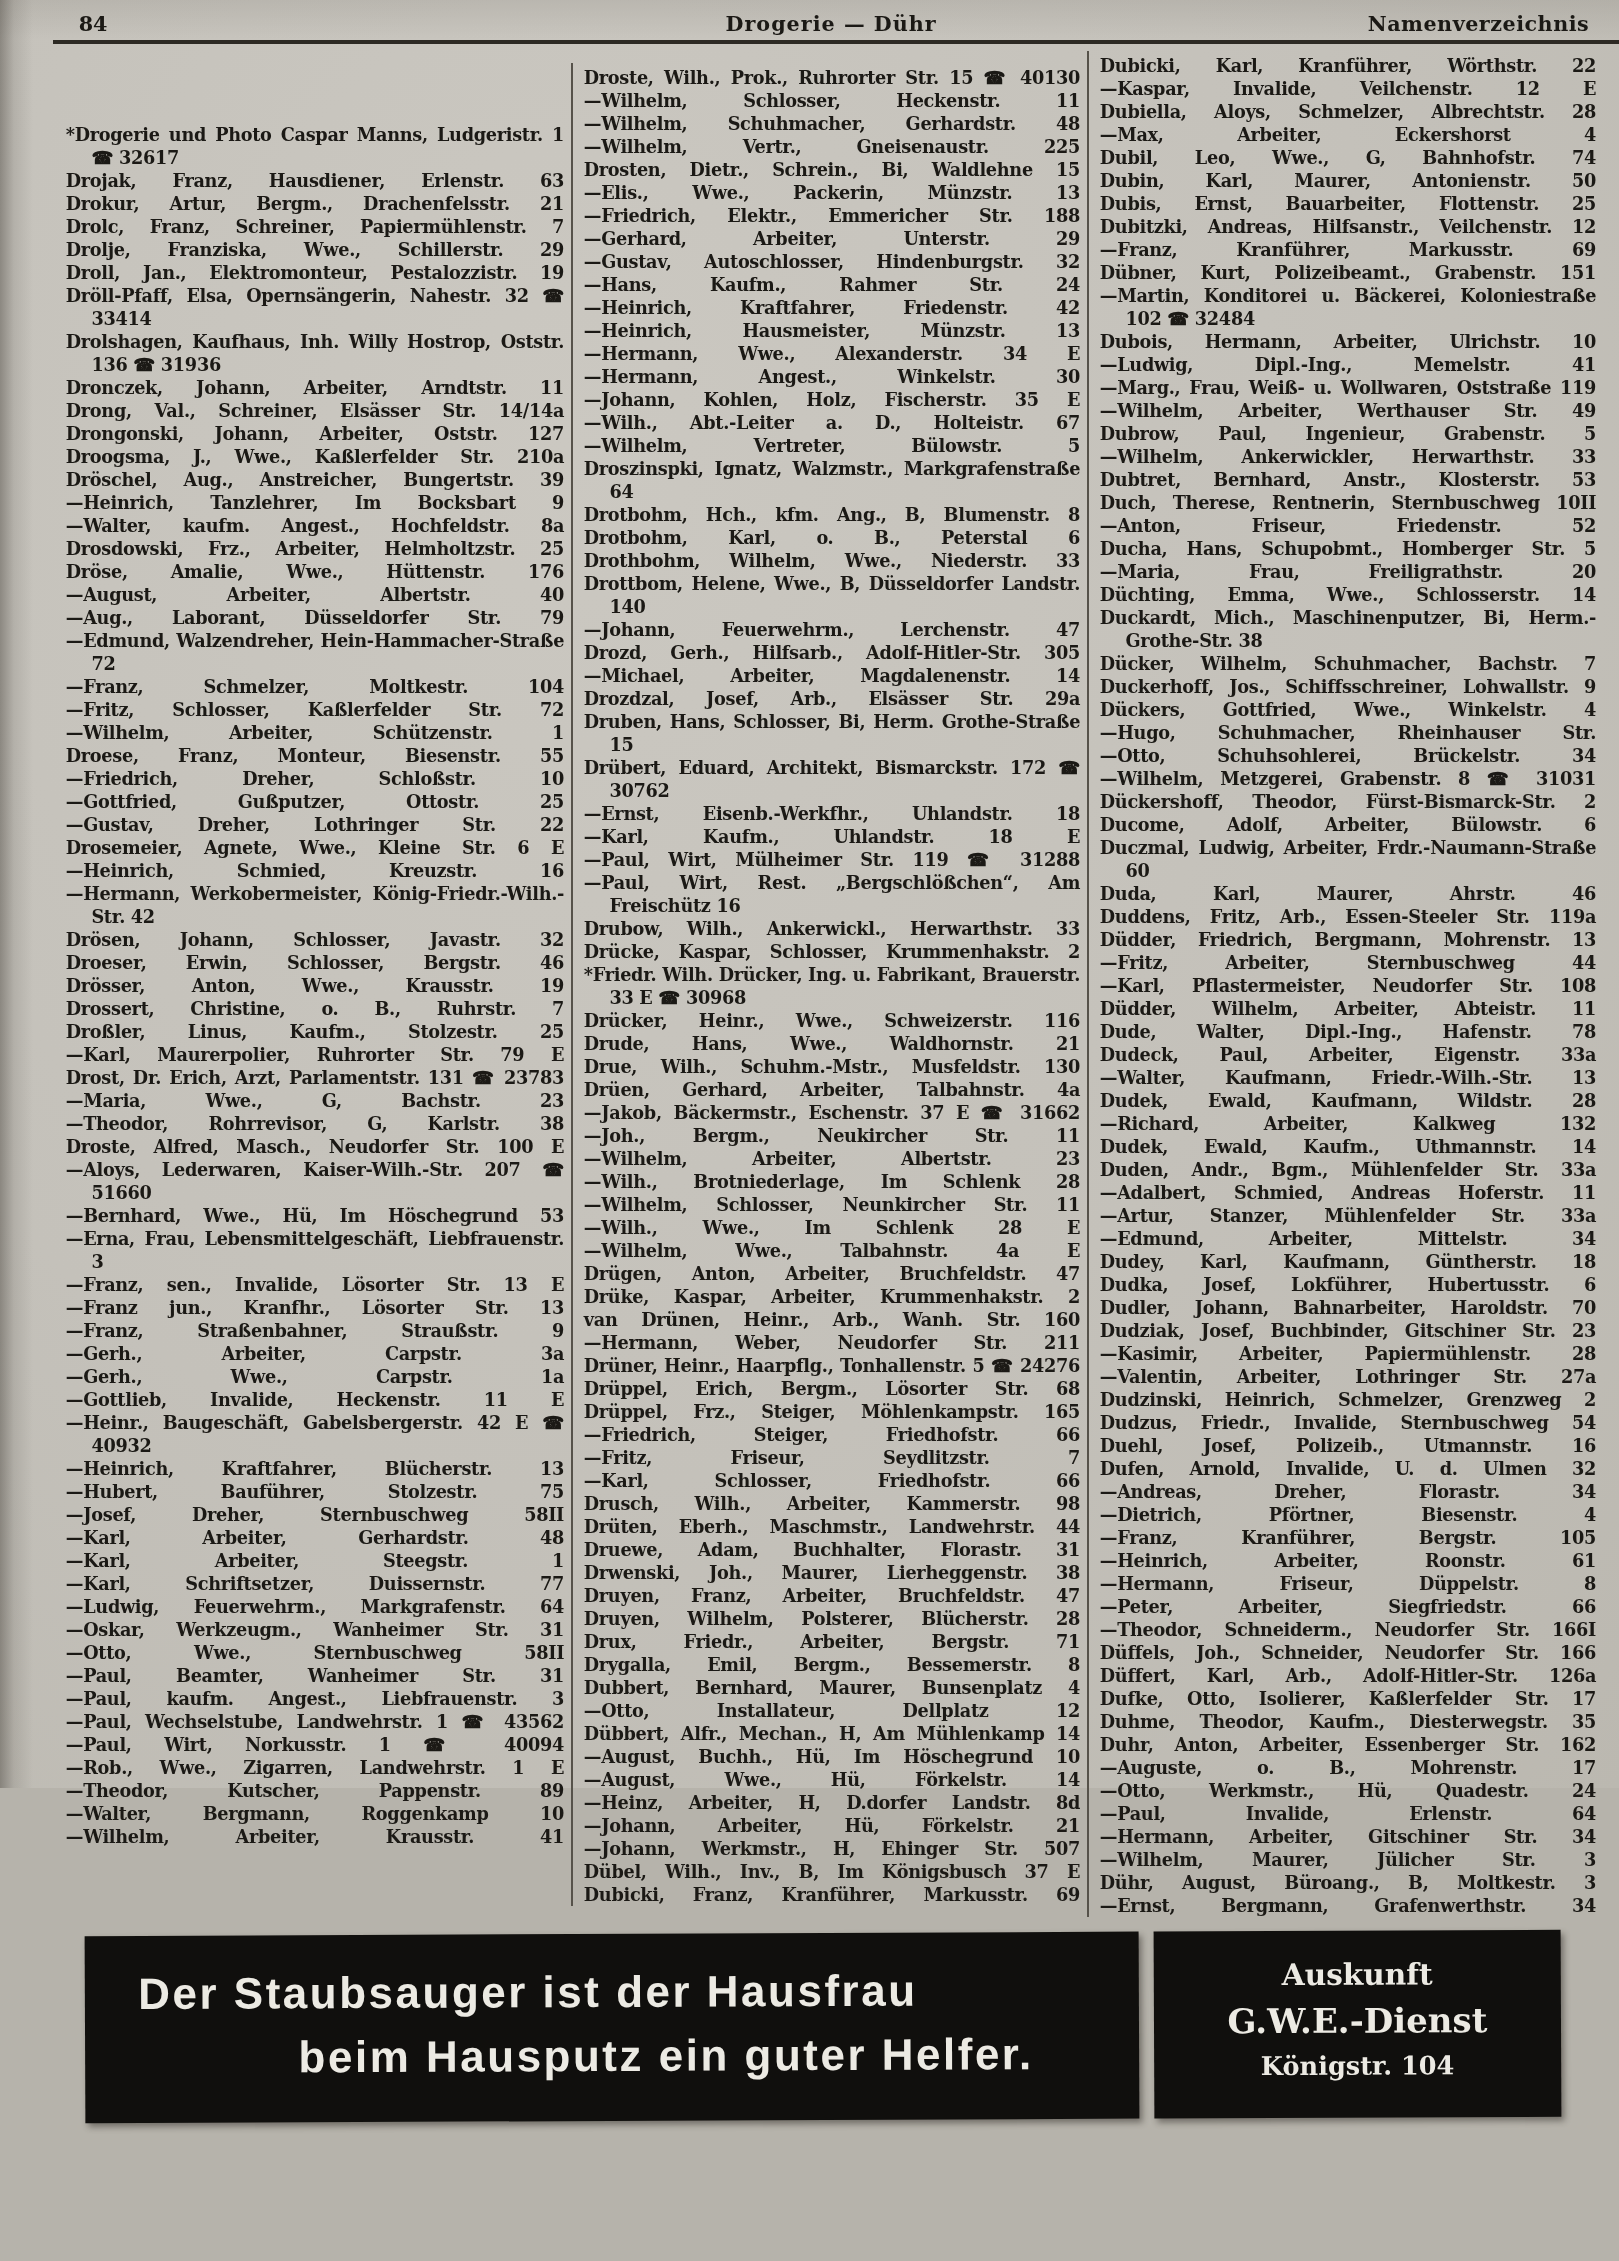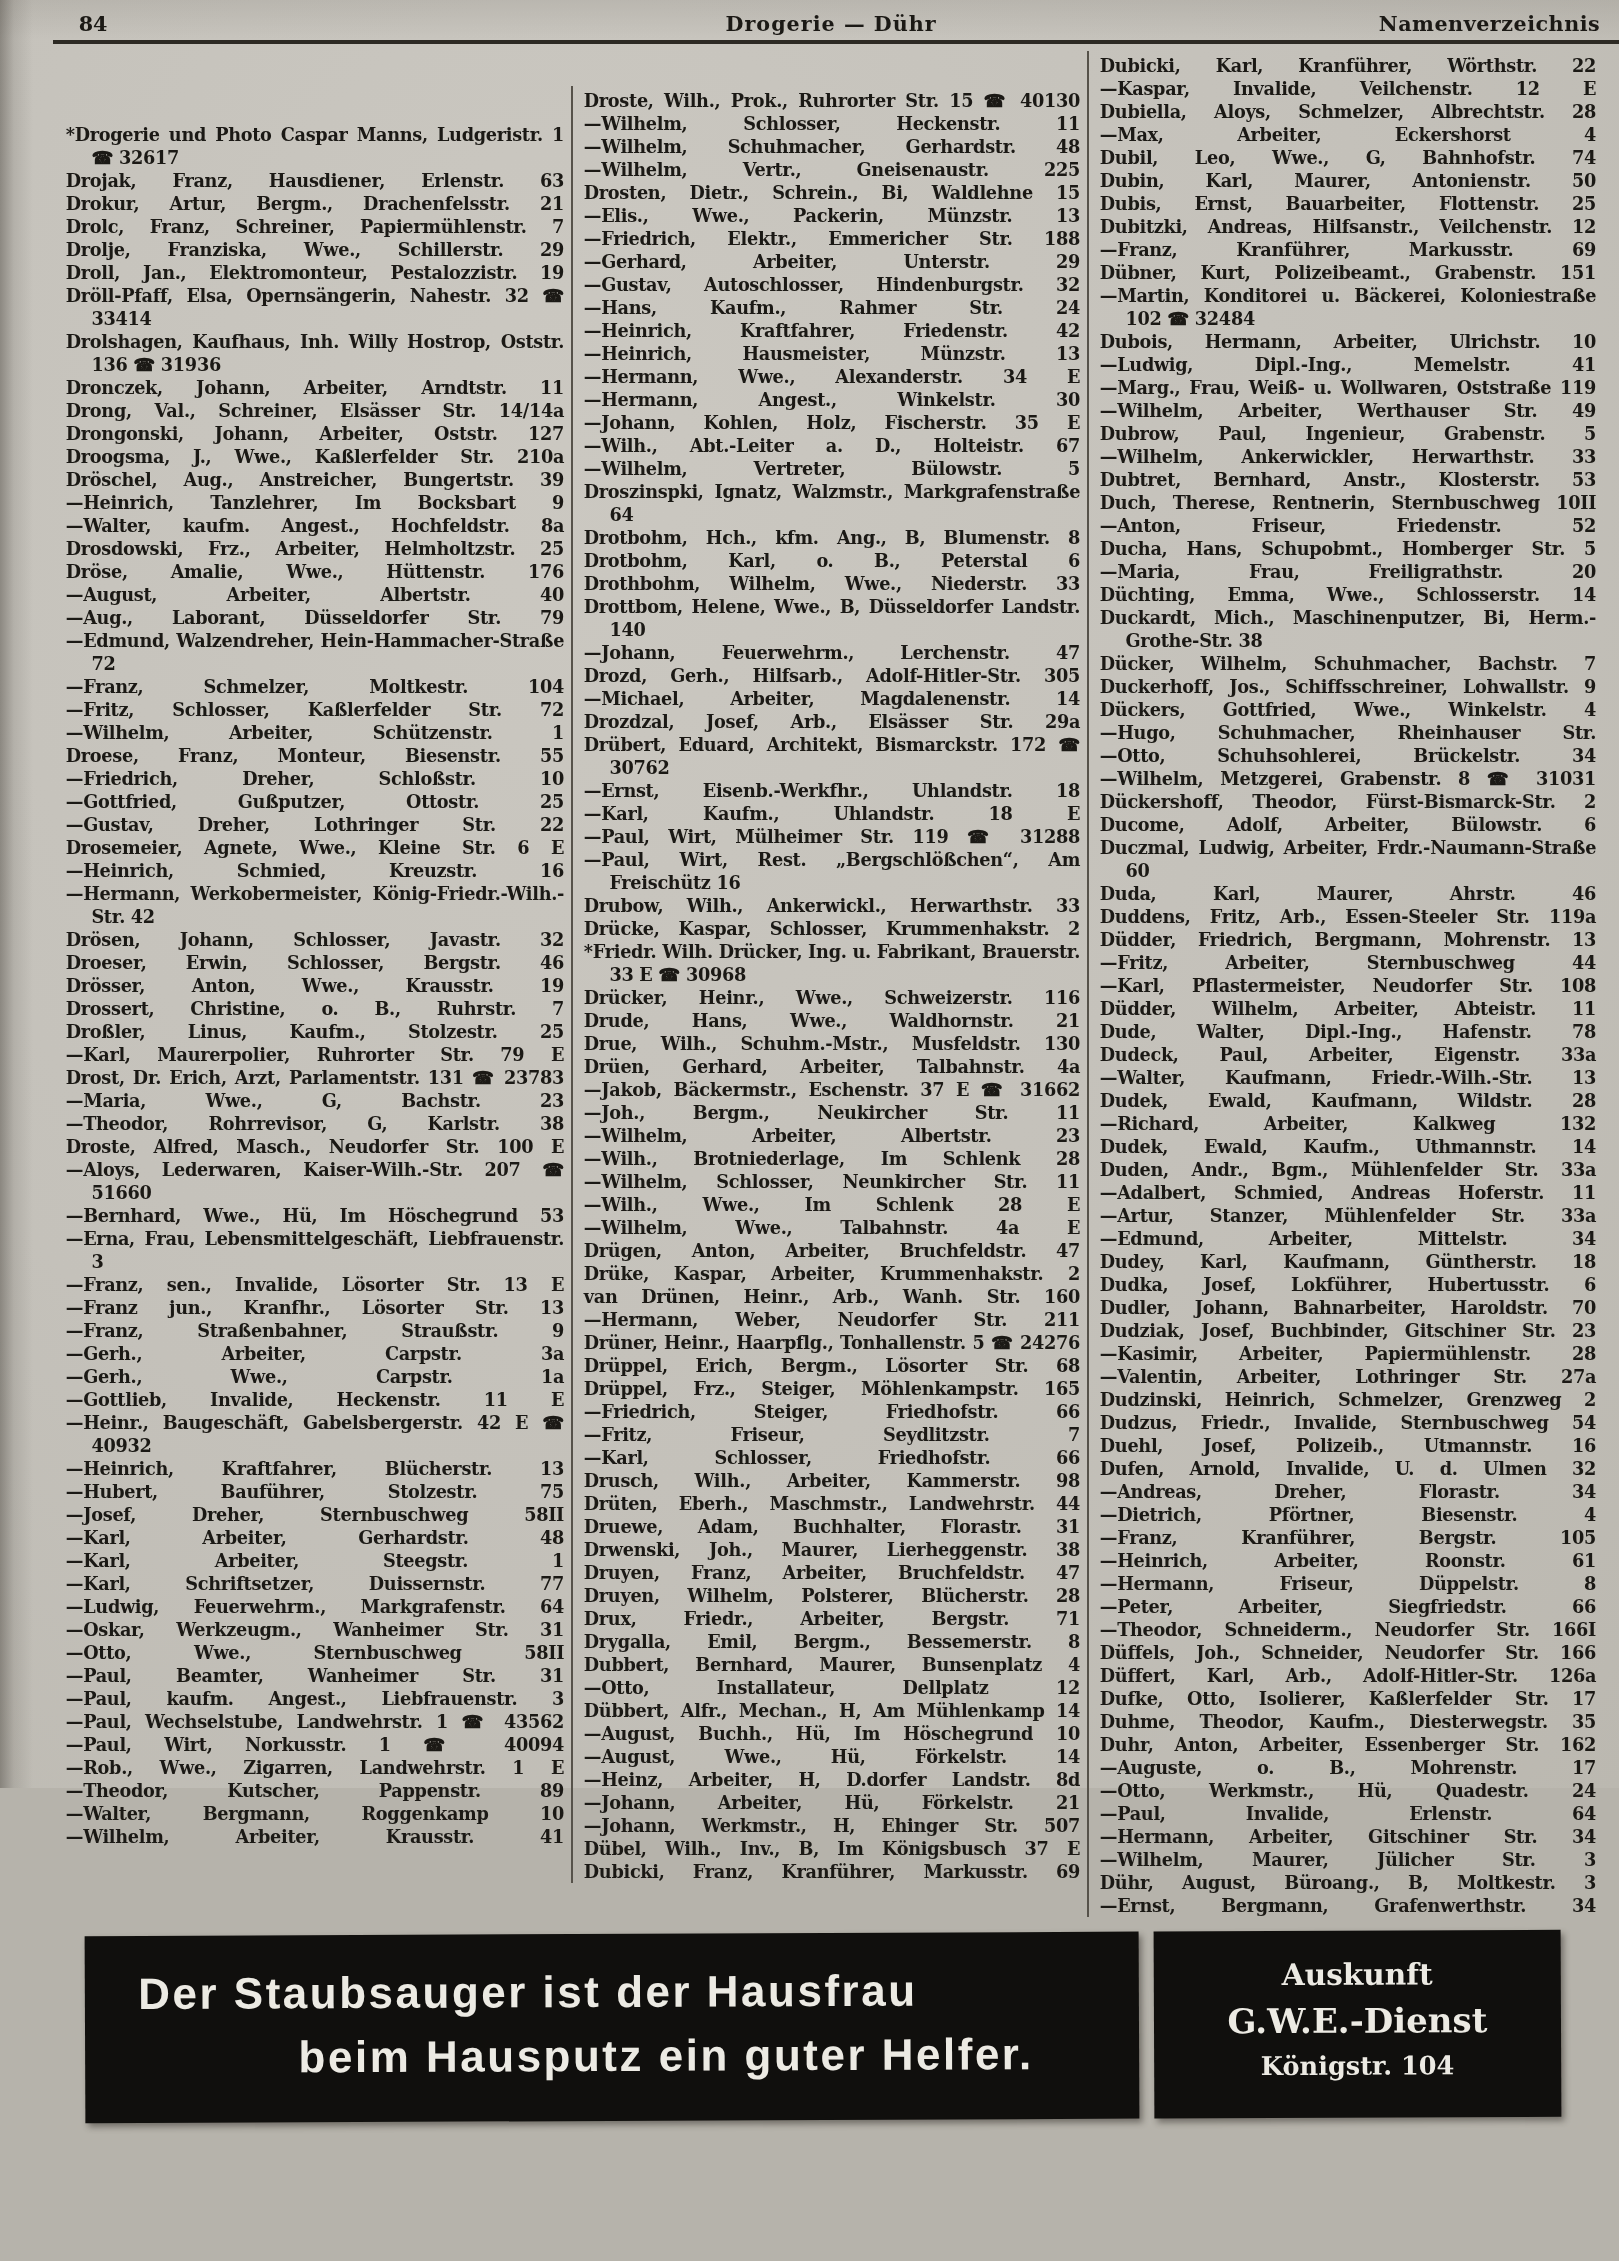--- a/index.html
+++ b/index.html
@@ -12,21 +12,21 @@
     background:
       linear-gradient(90deg, rgba(45,40,33,0.38) 0px, rgba(45,40,33,0.12) 13.8px, rgba(45,40,33,0) 33px),
       linear-gradient(180deg, rgba(60,55,46,0.10) 0px, rgba(60,55,46,0) 39px),
       radial-gradient(ellipse at 35% 25%, #cbc8c1 0%, #c4c1ba 55%, #bbb8b0 100%);
     font-family:"DejaVu Serif", serif;
     color:#1b1915;
   }
   header { position:absolute; top:11.8px; left:57px; right:13.8px; height:29.6px; font-weight:bold; font-size:20.7px; }
   .pgnum   { position:absolute; left:21.7px; top:0; }
   .ptitle  { position:absolute; left:50%; transform:translateX(-50%); top:0; letter-spacing:1px; }
-  .pright  { position:absolute; right:5px; top:0; letter-spacing:0.5px; }
+  .pright  { position:absolute; right:16px; top:0; letter-spacing:0.5px; }
   .rule    { position:absolute; top:40px; left:53px; right:0; height:3.9px; background:#2d2a24; }
 
   .content { position:absolute; top:49px; left:55px; width:1549px; height:1870px; display:flex; overflow:hidden;align-items:center; }
   .col  { width:516px; box-sizing:border-box; padding:3px 6.9px 0 10.8px; }
   .col + .col { border-left:2px solid #56524a; }
 
   .entry {
     font-size:17.7px; line-height:23px; font-weight:bold; letter-spacing:-0.3px;
     padding-left:25.6px; text-indent:-25.6px;
     text-align:justify;
@@ -153,20 +153,21 @@
         <div class="entry just">—Wilhelm, Vertreter, Bülowstr. 5</div>
         <div class="entry">Droszinspki, Ignatz, Walzmstr., Markgrafenstraße 64</div>
         <div class="entry just">Drotbohm, Hch., kfm. Ang., B, Blumenstr. 8</div>
         <div class="entry just">Drotbohm, Karl, o. B., Peterstal 6</div>
         <div class="entry just">Drothbohm, Wilhelm, Wwe., Niederstr. 33</div>
         <div class="entry">Drottbom, Helene, Wwe., B, Düsseldorfer Landstr. 140</div>
         <div class="entry just">—Johann, Feuerwehrm., Lerchenstr. 47</div>
         <div class="entry just">Drozd, Gerh., Hilfsarb., Adolf-Hitler-Str. 305</div>
         <div class="entry just">—Michael, Arbeiter, Magdalenenstr. 14</div>
         <div class="entry just">Drozdzal, Josef, Arb., Elsässer Str. 29a</div>
+        <div class="entry">Druben, Hans, Schlosser, Bi, Herm. Grothe-Straße 15</div>
         <div class="entry">Drübert, Eduard, Architekt, Bismarckstr. 172 ☎ 30762</div>
         <div class="entry just">—Ernst, Eisenb.-Werkfhr., Uhlandstr. 18</div>
         <div class="entry just">—Karl, Kaufm., Uhlandstr. 18 E</div>
         <div class="entry just">—Paul, Wirt, Mülheimer Str. 119 ☎ 31288</div>
         <div class="entry">—Paul, Wirt, Rest. „Bergschlößchen“, Am Freischütz 16</div>
         <div class="entry just">Drubow, Wilh., Ankerwickl., Herwarthstr. 33</div>
         <div class="entry just">Drücke, Kaspar, Schlosser, Krummenhakstr. 2</div>
         <div class="entry">*Friedr. Wilh. Drücker, Ing. u. Fabrikant, Brauerstr. 33 E ☎ 30968</div>
         <div class="entry just">Drücker, Heinr., Wwe., Schweizerstr. 116</div>
         <div class="entry just">Drude, Hans, Wwe., Waldhornstr. 21</div>

